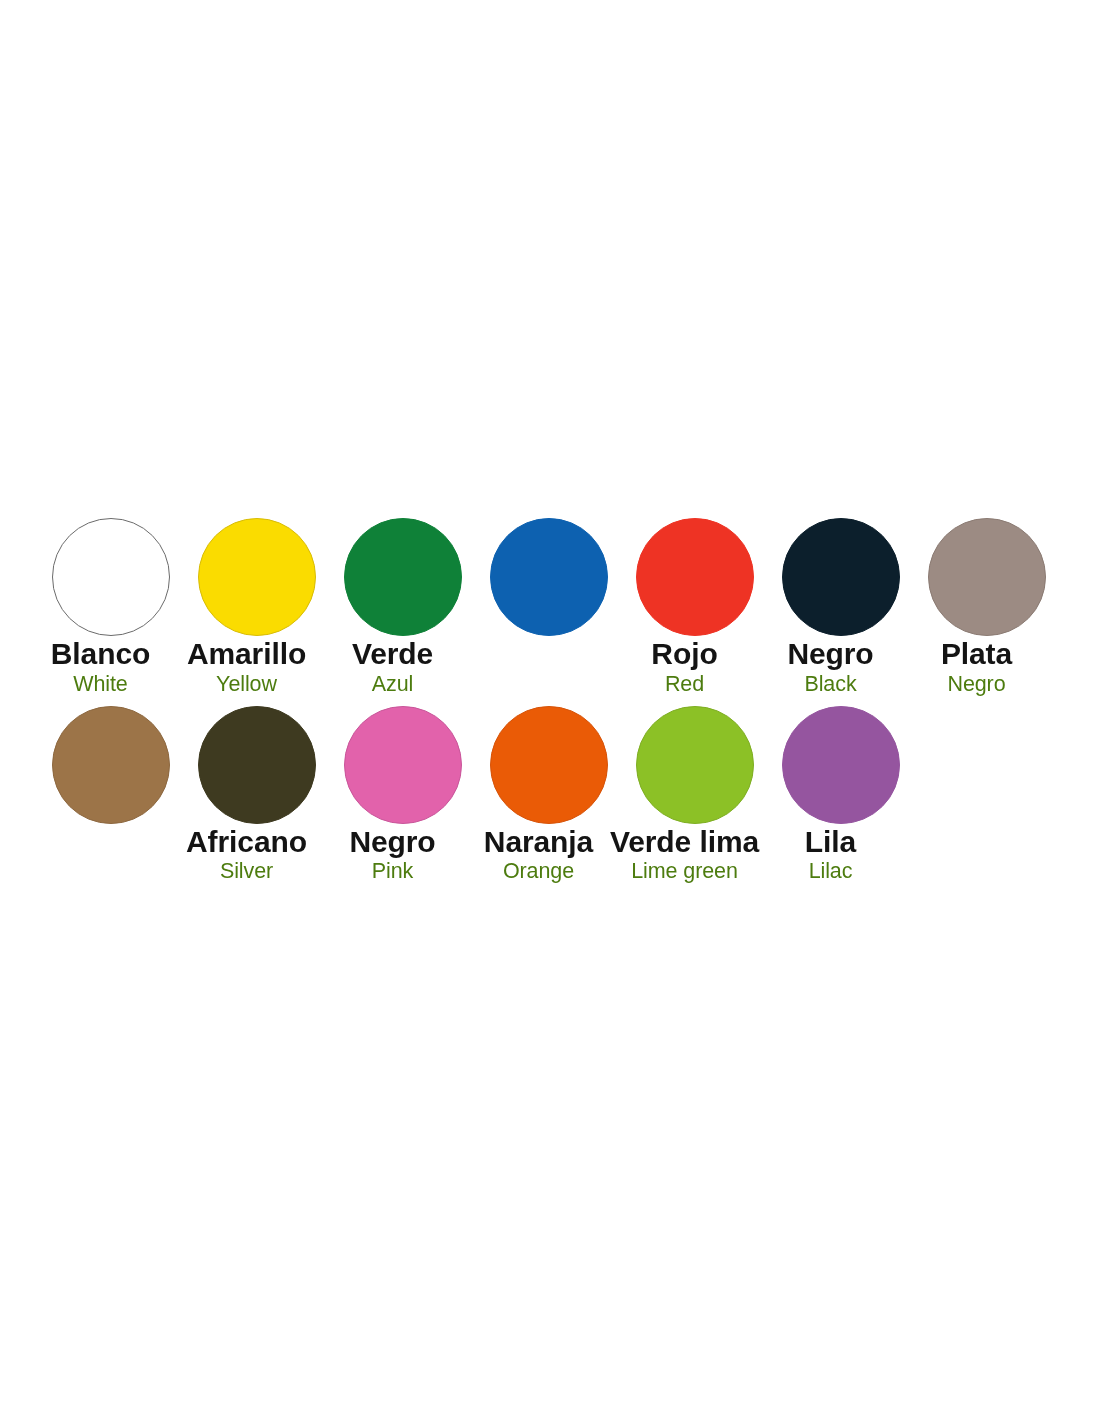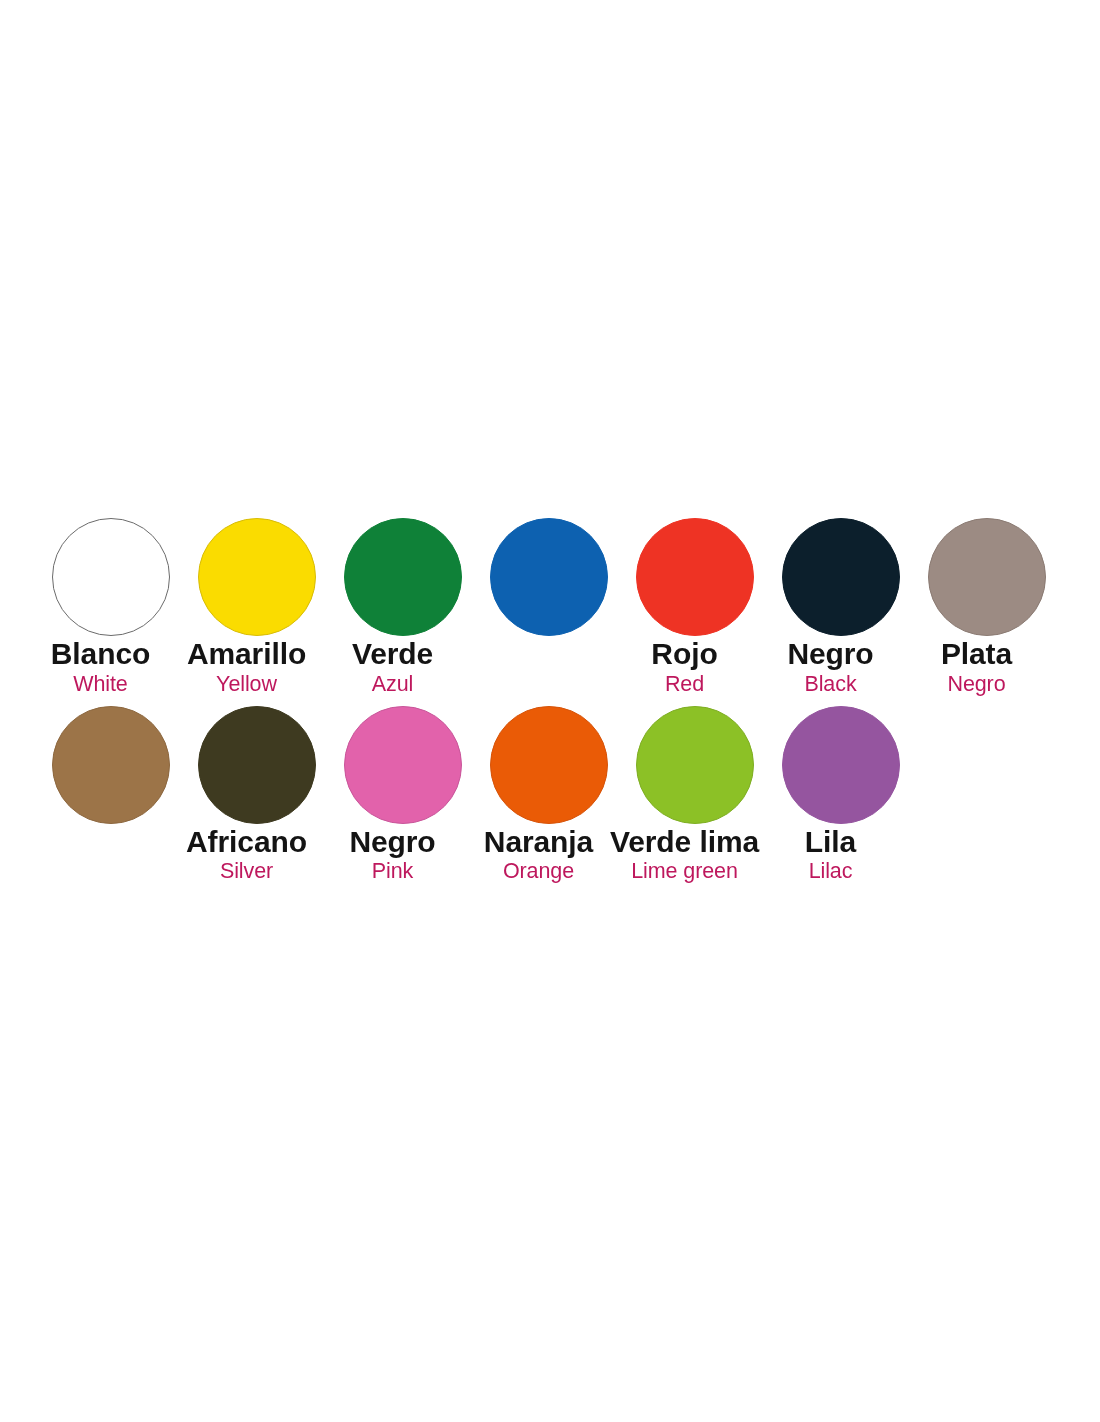--- a/index.html
+++ b/index.html
@@ -62,21 +62,21 @@
     color: #141414;
     letter-spacing: -0.1px;
     white-space: nowrap;
   }
 
   .label-en {
     display: block;
     margin-top: 3px;
     font-size: 21.5px;
     font-weight: normal;
-    color: #be185d;
+    color: #4d7c0f;
     letter-spacing: -0.1px;
     white-space: nowrap;
   }
 </style>
 </head>
 <body>
 
 <div id="swatch-chart">
 
   <div class="swatch-row">

